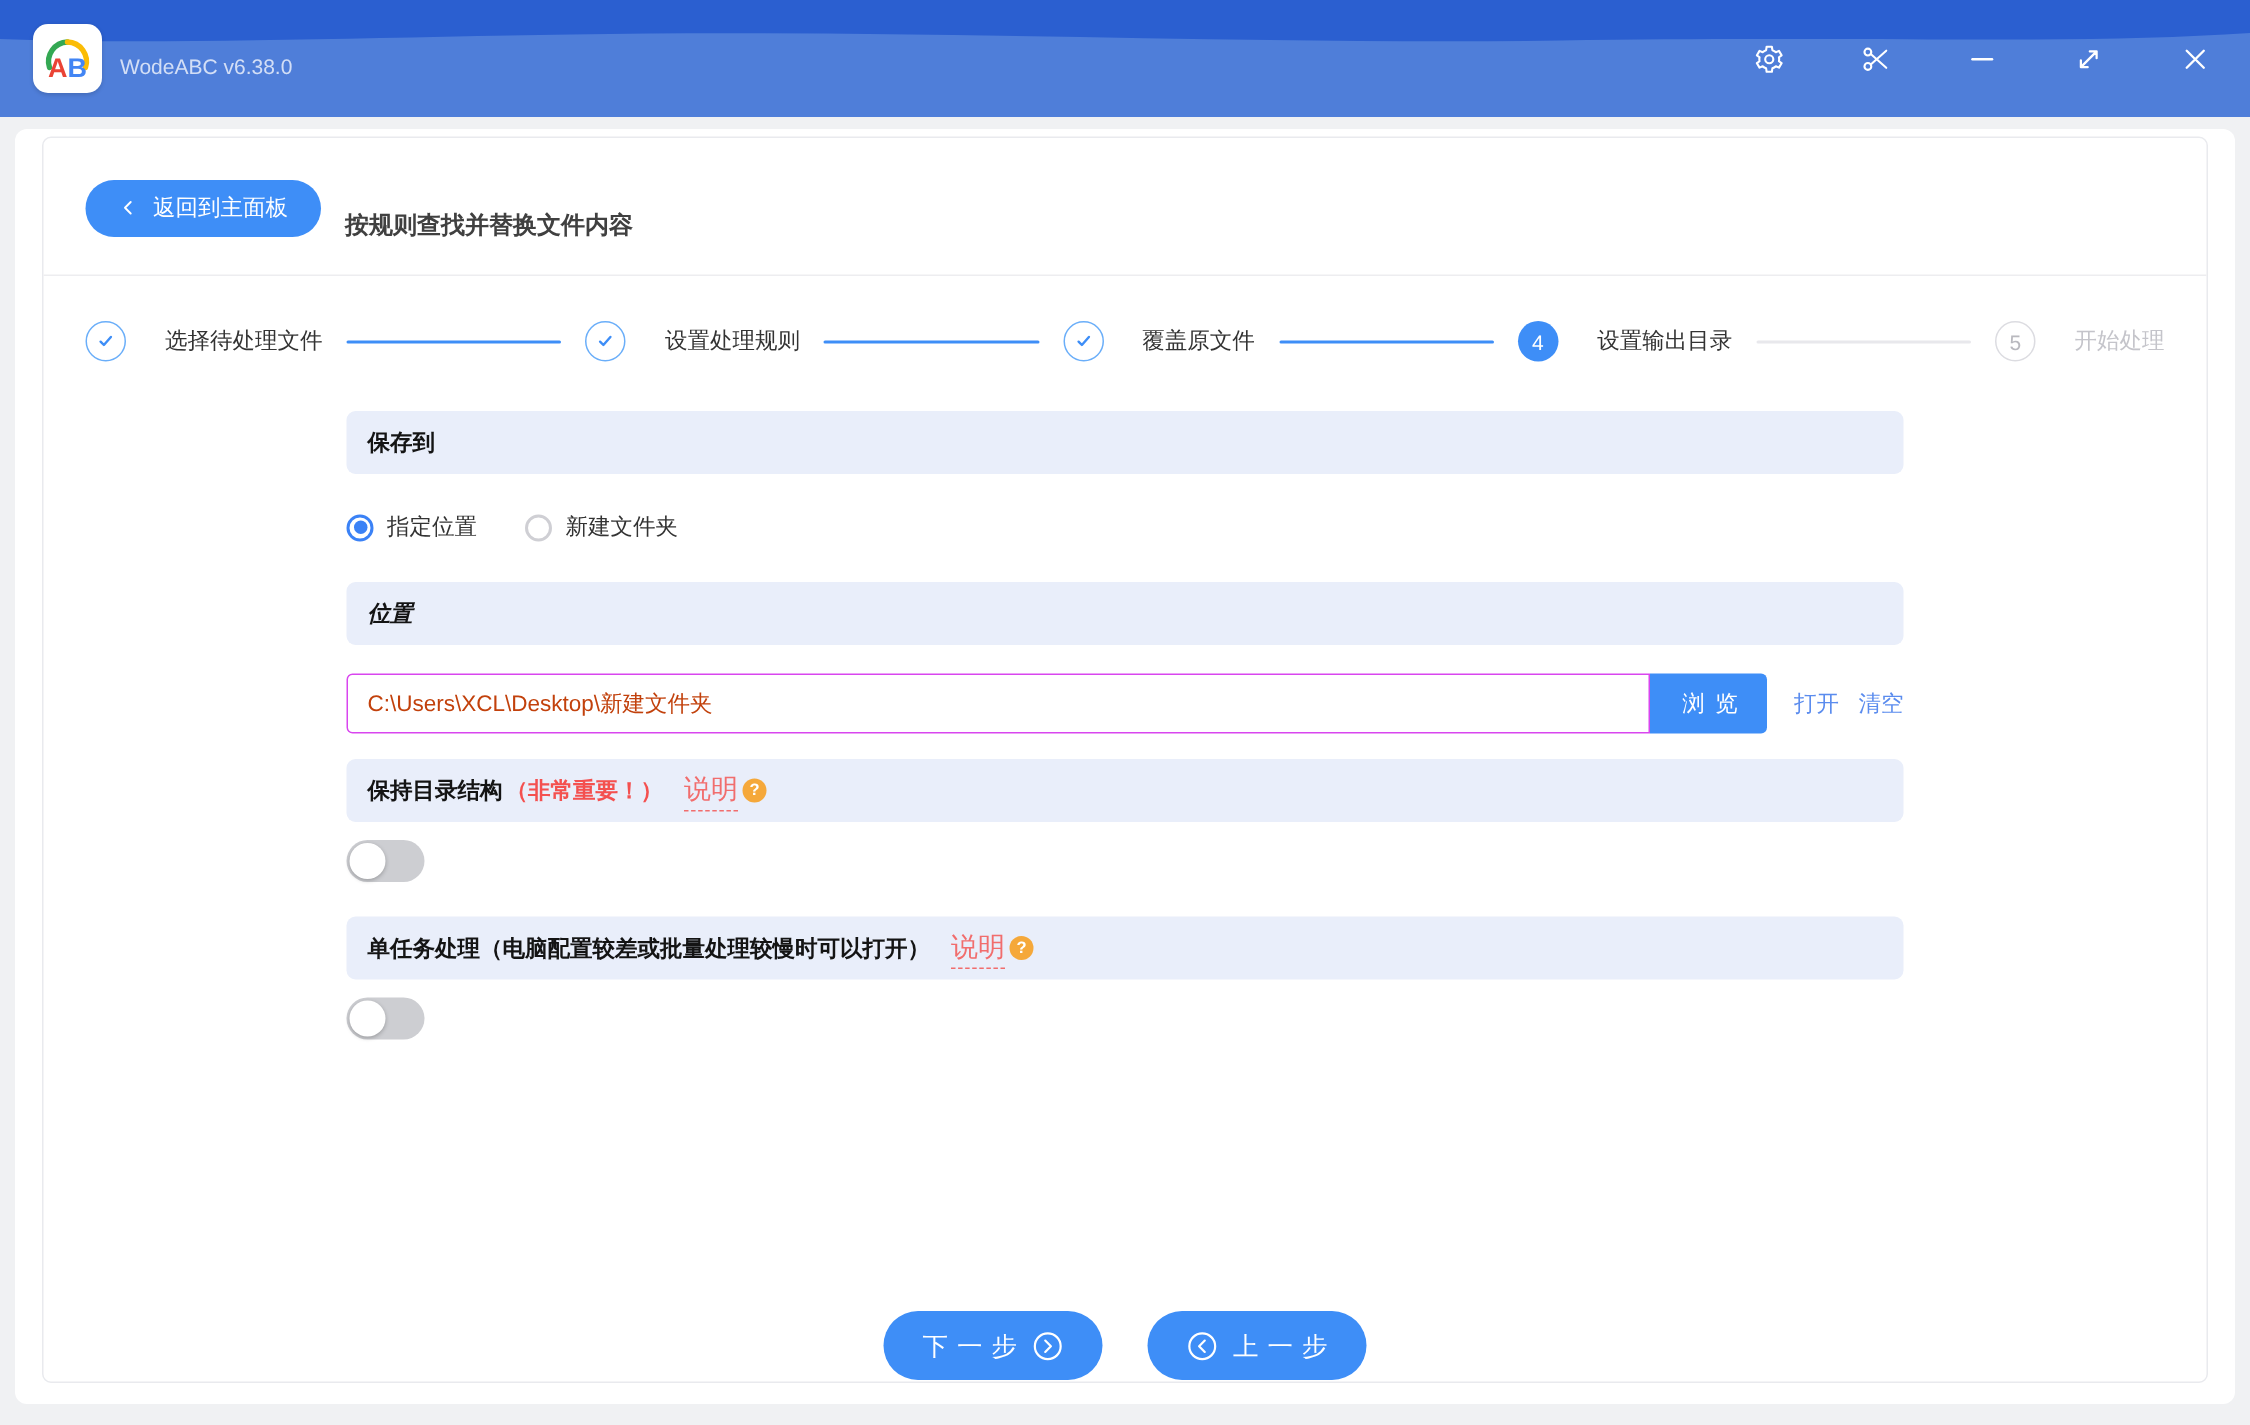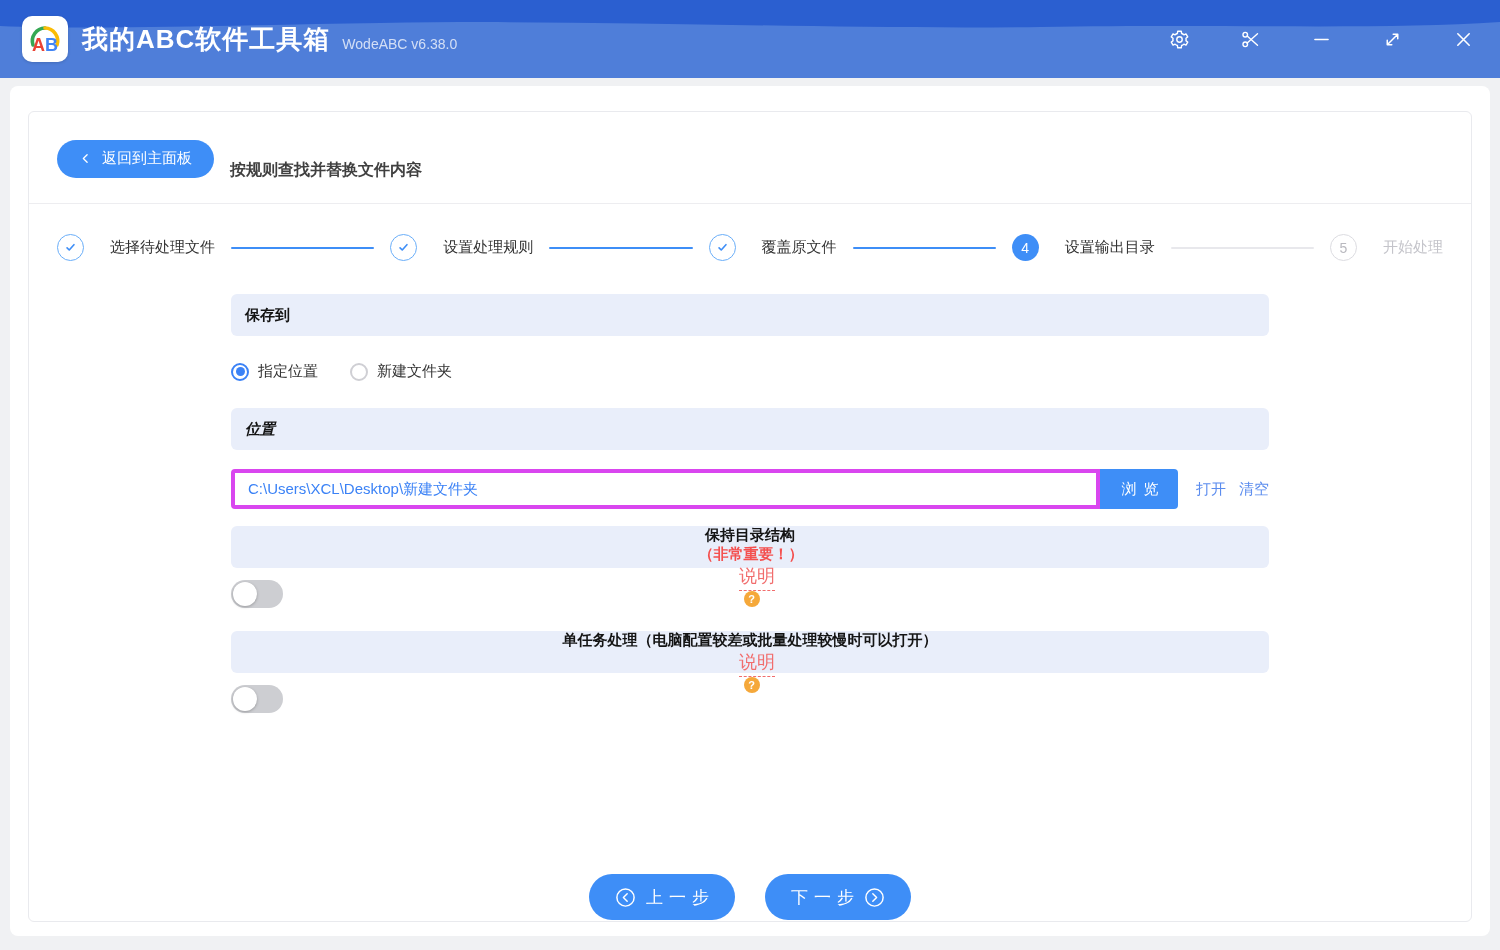--- a/index.html
+++ b/index.html
@@ -28,21 +28,21 @@
   .app-title { margin-left:14px; font-size:26px; font-weight:700; color:#fff; letter-spacing:1px; }
   .app-version { margin-left:12px; margin-top:10px; font-size:14px; color:rgba(255,255,255,.75); }
   .win-icons { margin-left:auto; display:flex; align-items:center; gap:50px; }
   .win-icon { width:21px; height:21px; display:flex; align-items:center; justify-content:center; cursor:pointer; }
   .win-icon svg { width:21px; height:21px; }
 
   
   .panel {
     margin:8px 10px 0; height:850px;
     background:#fff; border-radius:8px;
-    padding:25px 18px 14px;
+    padding:5px 18px 14px;
   }
   .card {
     height:100%;
     border:1px solid #e9eaee; border-radius:6px;
     display:flex; flex-direction:column;
     background:#fff;
   }
   .card-head {
     display:flex; align-items:center;
     padding:24px 28px 22px;
@@ -103,34 +103,34 @@
     border:2px solid #cfcfd4; background:#fff;
     display:flex; align-items:center; justify-content:center; flex:none;
   }
   .radio.checked { border-color:#3b82f6; }
   .radio .dot { width:9px; height:9px; border-radius:50%; background:#3b82f6; }
   .radio-label { margin-left:9px; font-size:15px; color:#333; }
 
   .bar-loc { margin-bottom:19px;font-style:italic; }
   .loc-row { display:flex; align-items:center; height:40px; margin-bottom:17px; }
   .loc-input {
-    flex:1; height:40px; border:4px solid #d946ef; border-radius:4px 0 0 4px;
-    padding:0 13px; font-size:15px; color:#3b82f6; font-family:inherit; outline:none;
+    flex:1; height:40px; border:1px solid #d946ef; border-radius:4px 0 0 4px;
+    padding:0 13px; font-size:15px; color:#c2410c; font-family:inherit; outline:none;
   }
   .browse-btn {
     width:78px; height:40px; flex:none;
     background:var(--accent_blue,#3e8ef7); color:#fff;
     border:none; border-radius:0 4px 4px 0;
     font-size:15px; letter-spacing:7px; padding-left:9px;
     font-family:inherit; cursor:pointer;
   }
   .loc-link { margin-left:18px; font-size:15px; color:var(--link_blue,#5b8cee); text-decoration:none; cursor:pointer; }
   .loc-link + .loc-link { margin-left:13px; }
 
-  .bar-keep, .bar-single { margin-bottom:12px;flex-direction:column; }
+  .bar-keep, .bar-single { margin-bottom:12px; }
   .toggle {
     width:52px; height:28px; border-radius:14px; background:#cdced2;
     position:relative; cursor:pointer; margin-bottom:23px; flex:none;
   }
   .toggle .knob {
     position:absolute; left:2px; top:2px; width:24px; height:24px; border-radius:50%;
     background:#fff; box-shadow:0 1px 3px rgba(0,0,0,.25);
   }
 
   
@@ -155,21 +155,20 @@
     <path d="M0 0 H1500 V22 C1380 30,1240 24,1040 27 C840 30,600 19,380 23 C240 25,100 30,0 26 Z" fill="#2b5fd0"></path>
   </svg>
   <div class="logo">
     <svg viewBox="0 0 38 38" width="38" height="38">
       <path d="M7 25 A 13 13 0 0 1 19 8" stroke="#34a853" stroke-width="3.6" fill="none" stroke-linecap="round"></path>
       <path d="M19 8 A 13 13 0 0 1 31 25" stroke="#fbbc05" stroke-width="3.6" fill="none" stroke-linecap="round"></path>
       <text x="6" y="31" font-size="18" font-weight="bold" fill="#ea4335">A</text>
       <text x="19" y="31" font-size="18" font-weight="bold" fill="#4285f4">B</text>
     </svg>
   </div>
-  <div class="app-title">我的ABC软件工具箱</div>
   <div class="app-version">WodeABC v6.38.0</div>
   <div class="win-icons">
     <span class="win-icon">
       <svg viewBox="0 0 24 24" fill="none" stroke="#fff" stroke-width="1.6" stroke-linejoin="round">
         <circle cx="12" cy="12" r="3.1"></circle>
         <path d="M19.4 13.5a7.6 7.6 0 0 0 0-3l2-1.5-2-3.4-2.4 1a7.6 7.6 0 0 0-2.6-1.5L14 2.5h-4l-.4 2.6a7.6 7.6 0 0 0-2.6 1.5l-2.4-1-2 3.4 2 1.5a7.6 7.6 0 0 0 0 3l-2 1.5 2 3.4 2.4-1a7.6 7.6 0 0 0 2.6 1.5l.4 2.6h4l.4-2.6a7.6 7.6 0 0 0 2.6-1.5l2.4 1 2-3.4z"></path>
       </svg>
     </span>
     <span class="win-icon">
       <svg viewBox="0 0 24 24" fill="none" stroke="#fff" stroke-width="1.6" stroke-linecap="round">
@@ -294,30 +293,30 @@
         <a class="help-link">说明</a>
         <span class="help-badge">?</span>
       </div>
 
       <div class="toggle" id="toggle-single">
         <span class="knob"></span>
       </div>
 
       <div class="footer-btns">
         <button class="big-btn">
+          <span class="btn-label">下一步</span>
+          <svg viewBox="0 0 20 20" fill="none" stroke="#fff" stroke-width="1.4">
+            <circle cx="10" cy="10" r="8.2"></circle>
+            <path d="M8.4 6.4 12 10l-3.6 3.6" stroke-linecap="round" stroke-linejoin="round"></path>
+          </svg>
+        </button>
+        <button class="big-btn">
           <svg viewBox="0 0 20 20" fill="none" stroke="#fff" stroke-width="1.4">
             <circle cx="10" cy="10" r="8.2"></circle>
             <path d="M11.6 6.4 8 10l3.6 3.6" stroke-linecap="round" stroke-linejoin="round"></path>
           </svg>
           <span class="btn-label">上一步</span>
         </button>
-        <button class="big-btn">
-          <span class="btn-label">下一步</span>
-          <svg viewBox="0 0 20 20" fill="none" stroke="#fff" stroke-width="1.4">
-            <circle cx="10" cy="10" r="8.2"></circle>
-            <path d="M8.4 6.4 12 10l-3.6 3.6" stroke-linecap="round" stroke-linejoin="round"></path>
-          </svg>
-        </button>
       </div>
 
     </div>
   </div>
 </div>
 
 </body></html>

